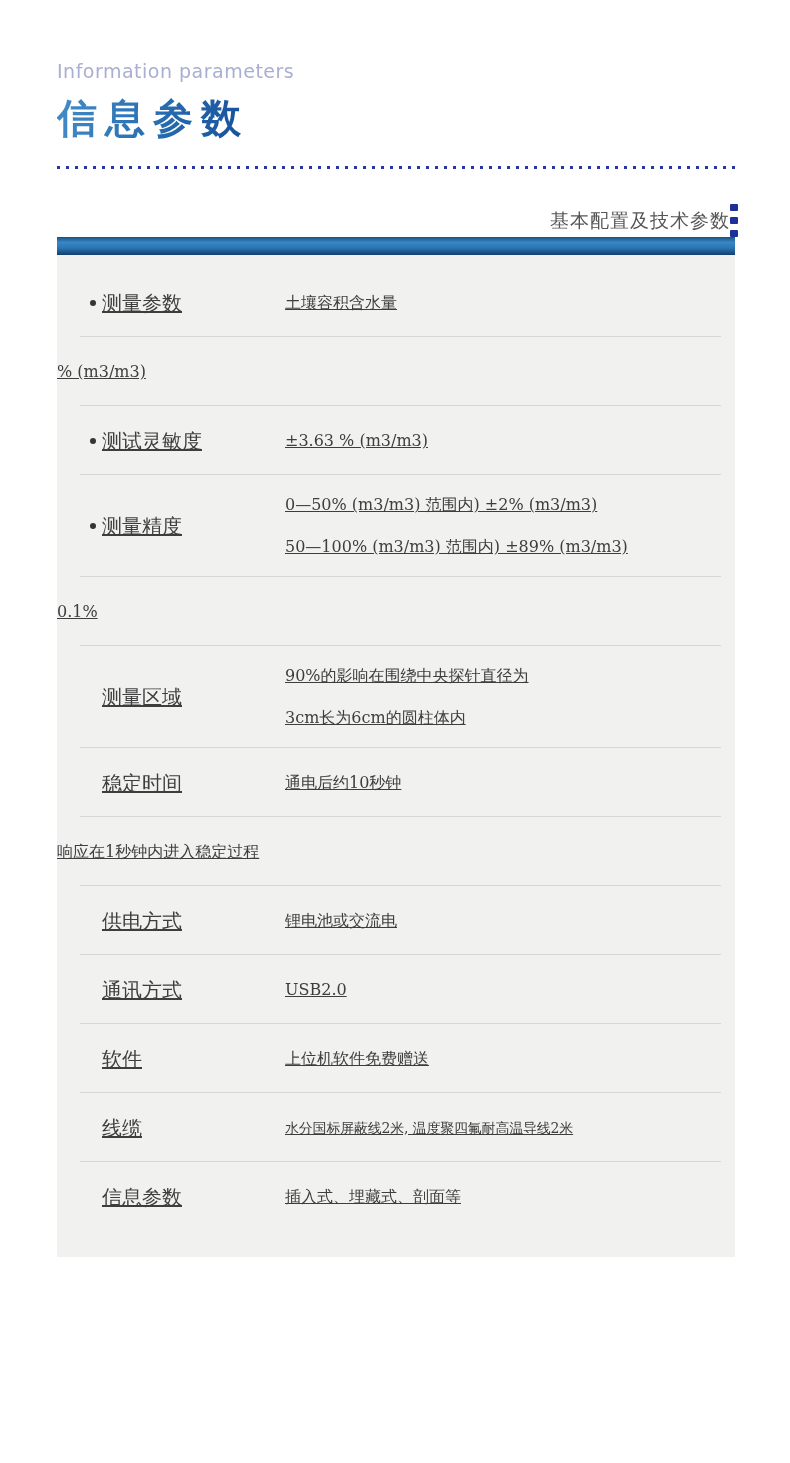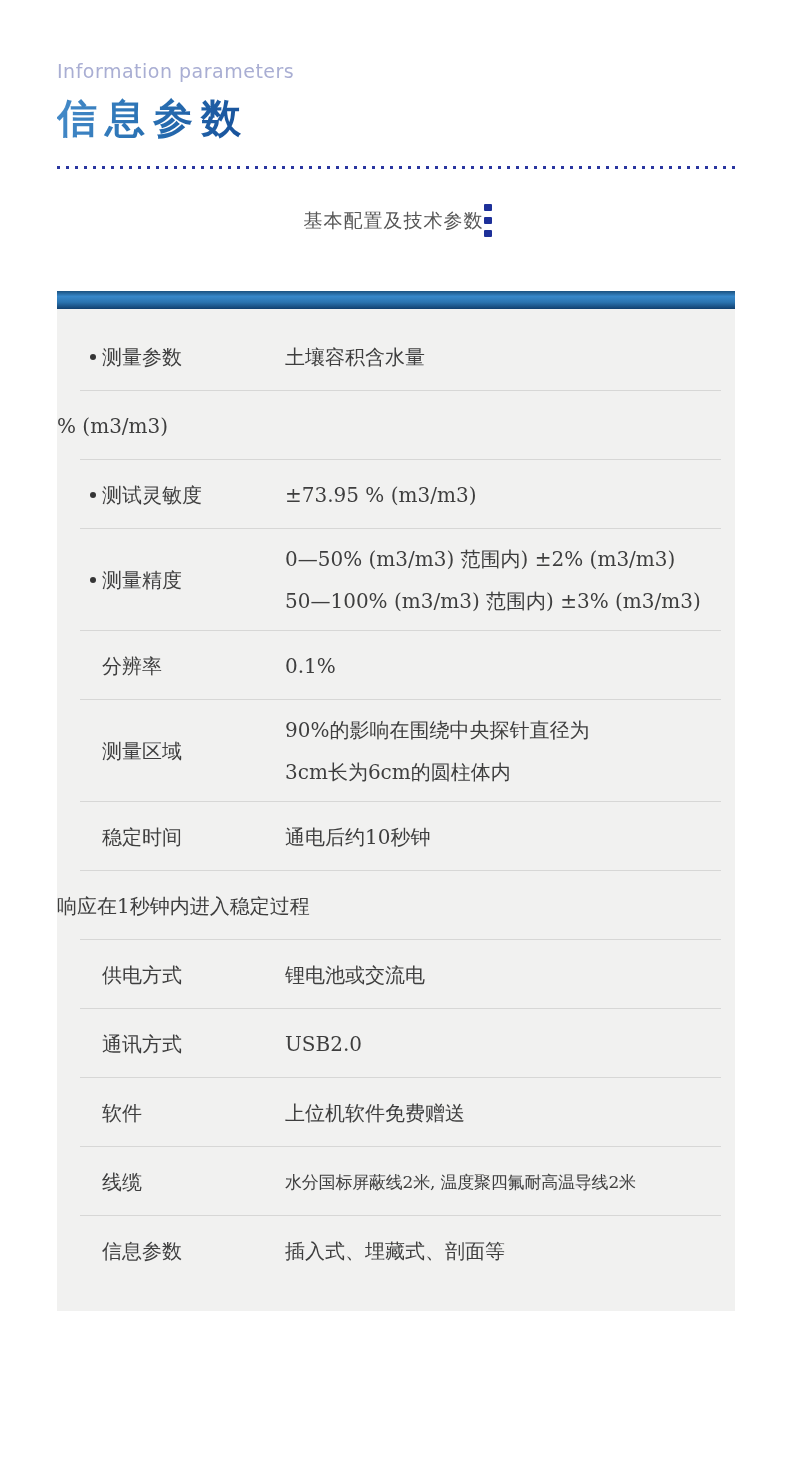--- a/index.html
+++ b/index.html
@@ -20,31 +20,31 @@
     -webkit-background-clip:text; background-clip:text;
     -webkit-text-fill-color:transparent; color:transparent;
     display:inline-block;
   }
   .dotted-line {
     margin-top:25px; height:3px; width:683px;
     background:repeating-linear-gradient(90deg,#2a36a0 0 3px,transparent 3px 9px);
   }
   .subhead-row {
     margin-top:35px; width:683px;
-    display:flex; align-items:center; justify-content:center;
+    display:flex; align-items:center; justify-content:flex-end;
   }
   .subtitle {
     font-family:"DejaVu Sans","Liberation Sans",sans-serif;
     font-size:19px; letter-spacing:1px; color:#565656;
   }
   .menu-dots { display:flex; flex-direction:column; gap:6px; padding-right:2px; }
   .menu-dots span { width:8px; height:7px; border-radius:1px; background:#1d3099; display:block; }
 
   
-  .spec-table { margin-top:54px; width:678px; }
+  .spec-table { width:678px;text-decoration:underline; }
   .table-bar {
     height:18px;
     background:linear-gradient(180deg,#1b517f 0%,#3787c9 30%,#2b74b0 62%,#113f6e 100%);
   }
   .table-body { background:#f1f1f0; padding:13px 0 26px 0; }
 
   .row { display:flex; align-items:center; min-height:69px; position:relative; }
   .row.multi { align-items:center; padding:9px 0; }
   .row.multi .cell-label, .row.multi .cell-value { line-height:42px; }
   .row:not(:last-child)::after {
@@ -53,22 +53,22 @@
   }
   .cell-label {
     width:228px; flex:none; padding-left:33px;
     display:flex; align-items:center; gap:6px;
     font-size:20px; line-height:28px;
   }
   .row.multi .cell-label { align-items:flex-start; }
   .bullet { width:6px; height:6px; border-radius:50%; background:#353535; flex:none; }
   .row.multi .bullet { margin-top:18px; }
   .bullet.hidden { visibility:hidden; }
-  .cell-value { flex:1; font-size:20px; line-height:28px; padding-right:4px; }
-  .row.small .cell-value { font-size:17px; letter-spacing:-0.2px; }
+  .cell-value { flex:1; font-size:16px; line-height:28px; padding-right:4px; }
+  .row.small .cell-value { font-size:14px; letter-spacing:-0.2px; }
   .cell-value .value-line { white-space:nowrap; }
 </style>
 </head>
 <body>
 
 <div class="page">
 
   <div class="eyebrow">Information parameters</div>
 
   <h1 class="title">信息参数</h1>
@@ -102,41 +102,37 @@
             <div class="value-line">% (m3/m3)</div>
           </div>
   </div>
 
   <div class="row">
     <div class="cell-label">
       <span class="bullet"></span>
       <span class="label-text">测试灵敏度</span>
     </div>
     <div class="cell-value">
-            <div class="value-line">±73.95 % (m3/m3)</div>
+            <div class="value-line">±3.63 % (m3/m3)</div>
           </div>
   </div>
 
 
   <div class="row multi">
     <div class="cell-label">
       <span class="bullet"></span>
       <span class="label-text">测量精度</span>
     </div>
     <div class="cell-value">
             <div class="value-line">0—50% (m3/m3) 范围内) ±2% (m3/m3)</div>
-            <div class="value-line">50—100% (m3/m3) 范围内) ±3% (m3/m3)</div>
-          </div>
-  </div>
-
-  <div class="row">
-    <div class="cell-label">
-      <span class="bullet hidden"></span>
-      <span class="label-text">分辨率</span>
-    </div>
+            <div class="value-line">50—100% (m3/m3) 范围内) ±89% (m3/m3)</div>
+          </div>
+  </div>
+
+  <div class="row">
     <div class="cell-value">
             <div class="value-line">0.1%</div>
           </div>
   </div>
 
   <div class="row multi">
     <div class="cell-label">
       <span class="bullet hidden"></span>
       <span class="label-text">测量区域</span>
     </div>

